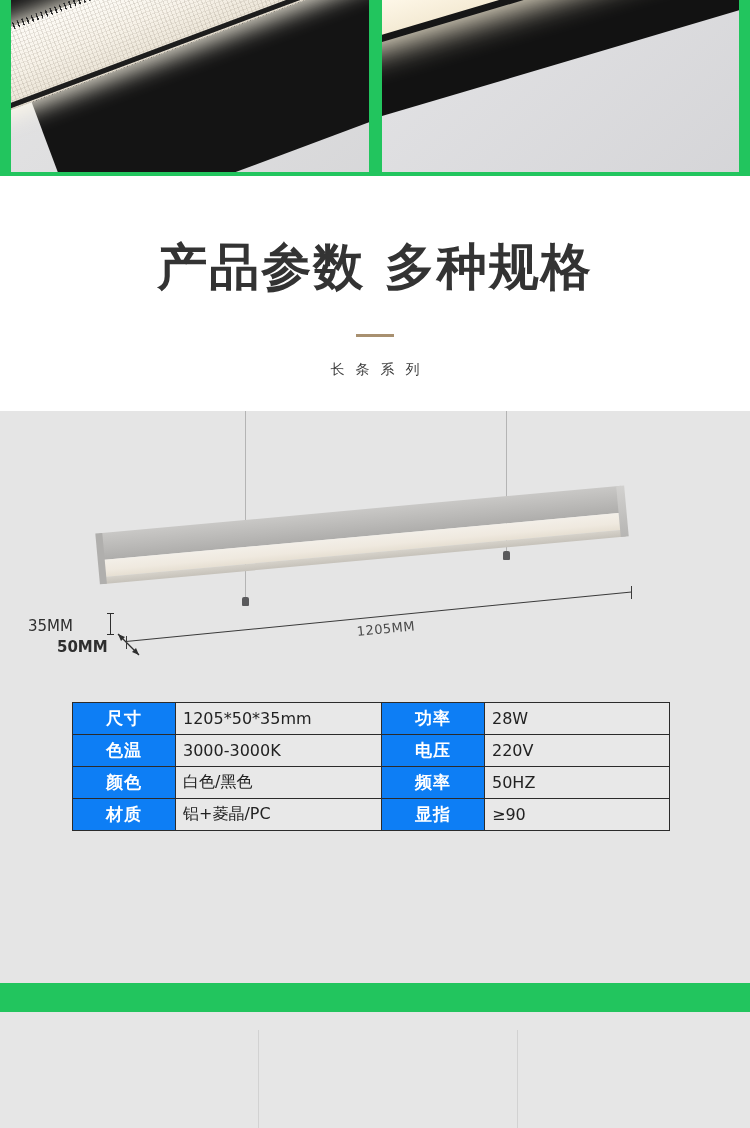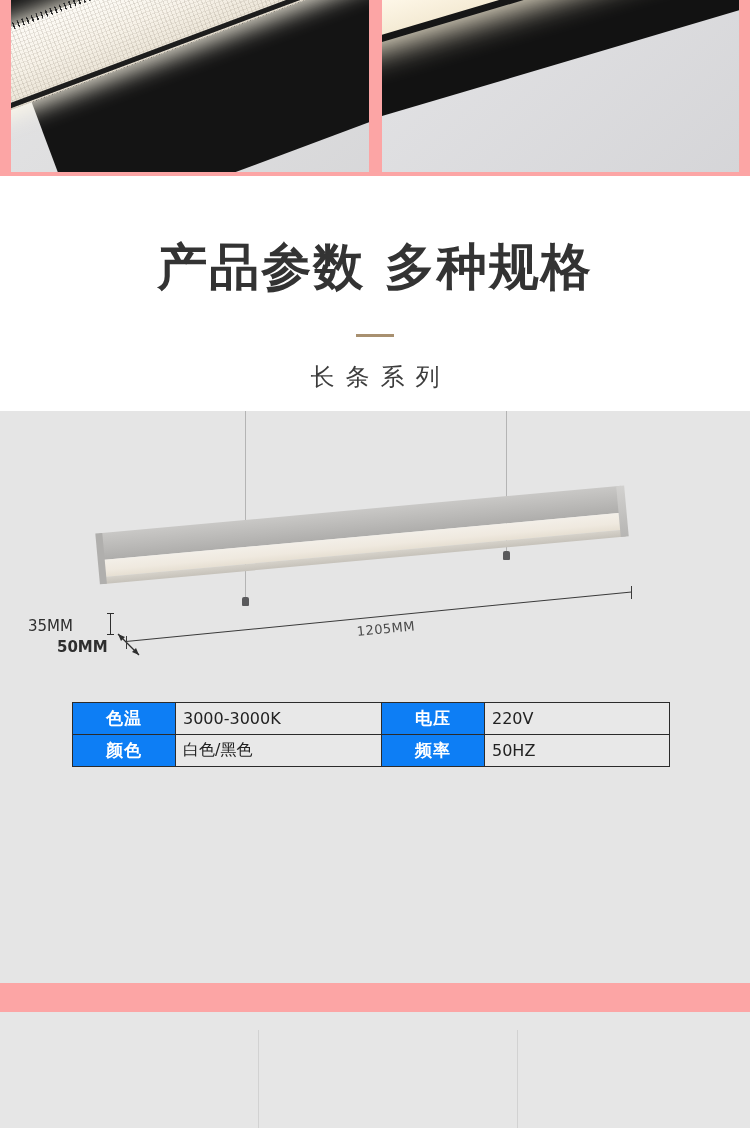--- a/index.html
+++ b/index.html
@@ -3,21 +3,21 @@
 <meta charset="utf-8">
 <style>
   * { box-sizing: border-box; margin: 0; padding: 0; }
   html, body {
     width: 750px;
     height: 1128px;
     background: #ffffff;
     font-family: "Liberation Sans", "DejaVu Sans", sans-serif;
     overflow: hidden;
   }
-  .page { position: relative; width: 750px; height: 1128px; background: #fca5a5; }
+  .page { position: relative; width: 750px; height: 1128px; background: #22c55e; }
 
   
   .photo-strip {
     position: absolute; left: 0; top: 0; width: 750px; height: 172px;
     display: flex; gap: 13px; padding: 0 11px;
   }
   .photo {
     position: relative; flex: 1; height: 172px; overflow: hidden;
     background: #f2f2f2;
   }
@@ -86,21 +86,21 @@
     margin-top: 66px;
     font-size: 50px; font-weight: bold; color: #333333;
     letter-spacing: 2px; line-height: 1;
     font-family: "DejaVu Sans", "Liberation Sans", sans-serif;
   }
   .divider {
     width: 38px; height: 3px; background: #a89070;
     margin: 42px auto 0;
   }
   .sub-title {
-    margin-top: 24px; font-size: 24px; color: #3c3c3c;
+    margin-top: 24px; font-size: 14px; color: #3c3c3c;
     letter-spacing: 11px; text-indent: 11px;
     font-family: "DejaVu Sans", "Liberation Sans", sans-serif;
   }
 
   
   .spec-section {
     position: absolute; left: 0; top: 411px; width: 750px; height: 572px;
     background: #e5e5e5;
   }
 
@@ -250,35 +250,47 @@
   <div class="dim-label" style="left:57px; top:638px;font-weight:bold;">50MM</div>
 
   <div class="meas-len"></div>
   <div class="tick" style="left:126px; top:636px;"></div>
   <div class="tick" style="left:631px; top:586px;"></div>
   <div class="len-label">1205MM</div>
 
   <table class="spec-table">
     <tbody>
 
+      <tr>
+        <td class="th-cell">尺寸</td>
+        <td class="val-cell">1205*50*35mm</td>
+        <td class="th-cell">功率</td>
+        <td class="val-cell narrow">28W</td>
+      </tr>
 
       <tr>
         <td class="th-cell">色温</td>
         <td class="val-cell">3000-3000K</td>
         <td class="th-cell">电压</td>
         <td class="val-cell narrow">220V</td>
       </tr>
 
       <tr>
         <td class="th-cell">颜色</td>
         <td class="val-cell">白色/黑色</td>
         <td class="th-cell">频率</td>
         <td class="val-cell narrow">50HZ</td>
       </tr>
 
+      <tr>
+        <td class="th-cell">材质</td>
+        <td class="val-cell">铝+菱晶/PC</td>
+        <td class="th-cell">显指</td>
+        <td class="val-cell narrow">≥90</td>
+      </tr>
 
 
     </tbody>
   </table>
 
   <div class="bottom-section">
     <div class="bottom-wire" style="left:258px;"></div>
     <div class="bottom-wire" style="left:517px;"></div>
   </div>
 

